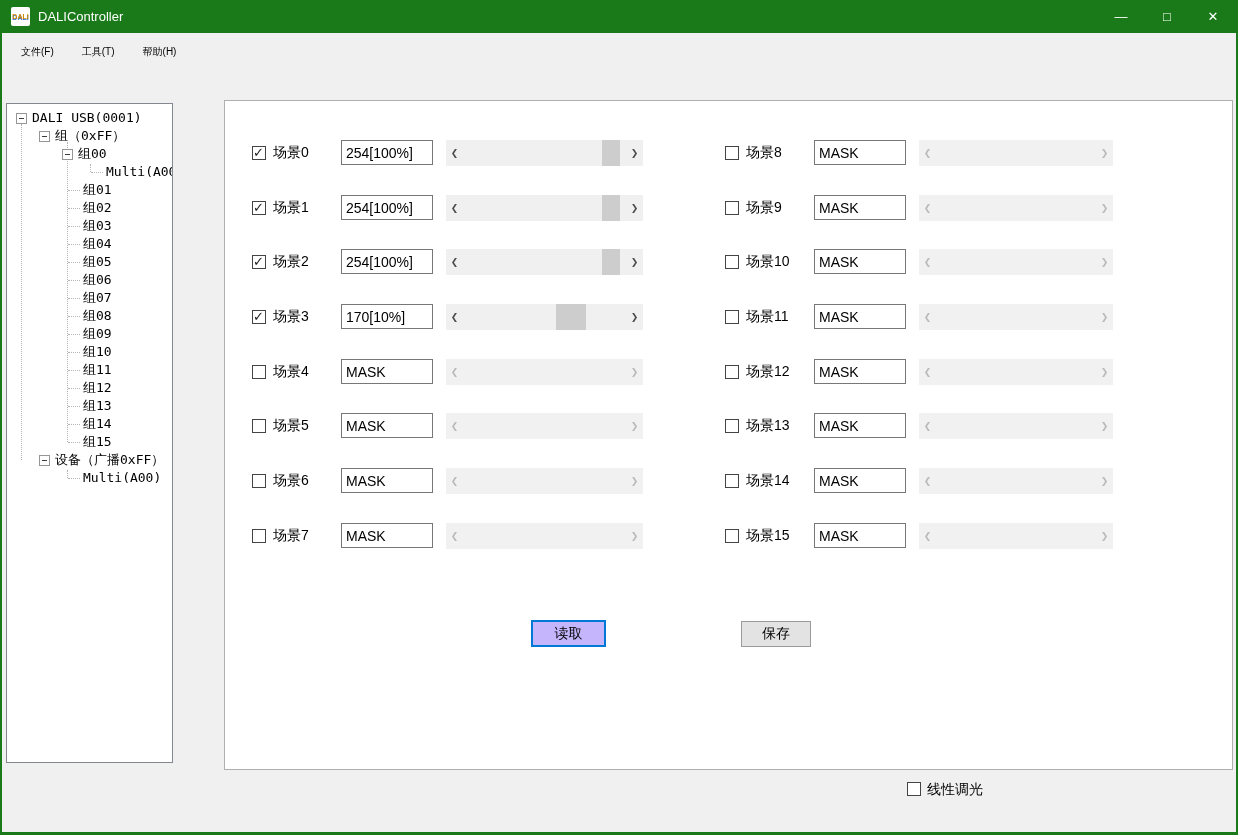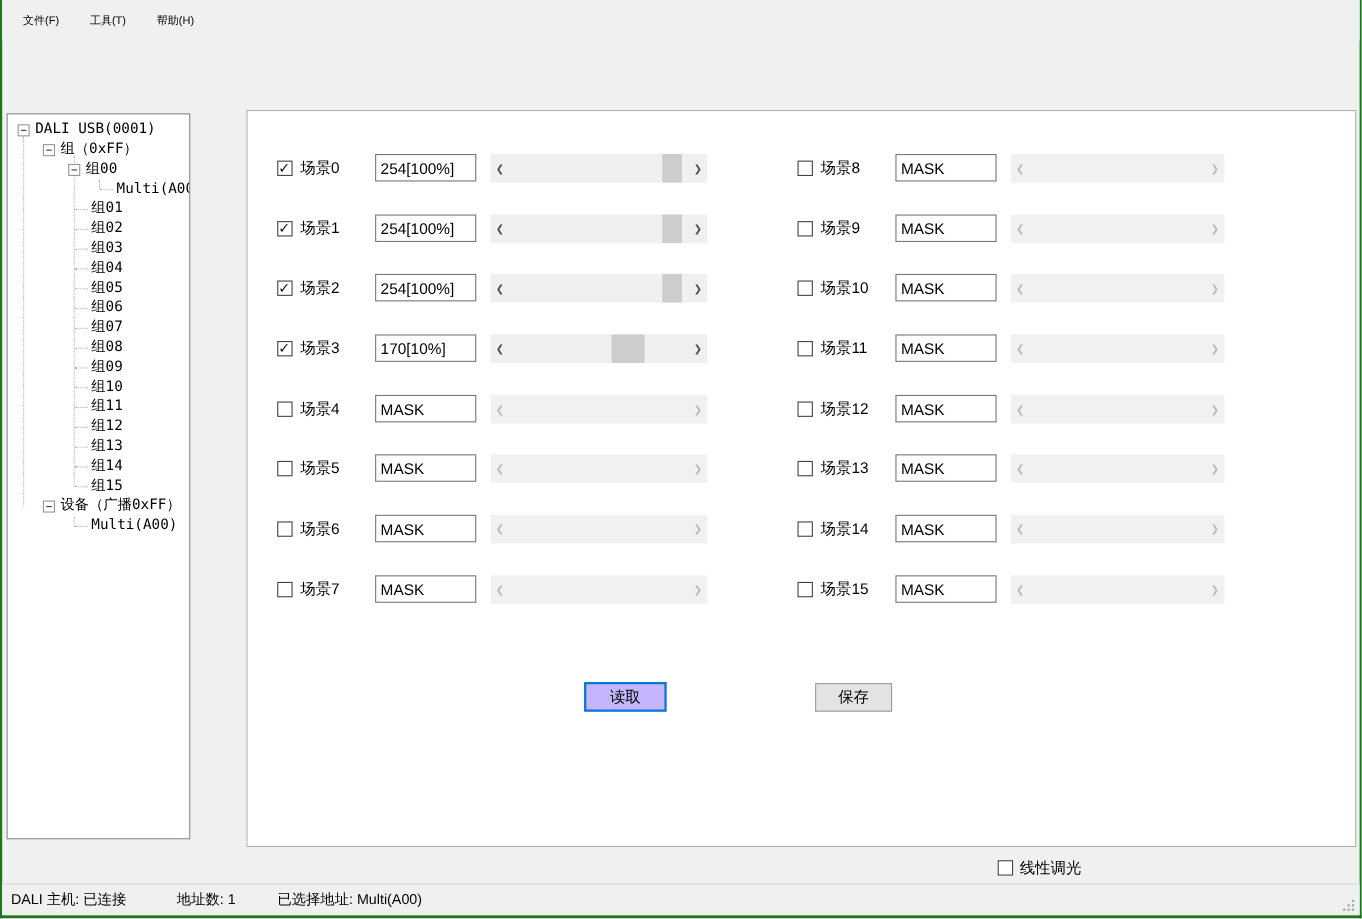--- a/index.html
+++ b/index.html
@@ -151,20 +151,29 @@
   .resize-grip::after{
     content:"";position:absolute;left:0;bottom:0;width:2px;height:2px;background:#a3a3a3;
     box-shadow:8px 0 #a3a3a3,4px 0 #a3a3a3,8px -4px #a3a3a3,4px -4px #a3a3a3,8px -8px #a3a3a3;
   }
 </style>
 </head>
 <body>
 
 <div class="window">
 
+  <div class="titlebar">
+    <div class="app-icon">DALI</div>
+    <div class="window-title">DALIController</div>
+    <div class="win-controls">
+      <div class="win-btn">—</div>
+      <div class="win-btn">□</div>
+      <div class="win-btn">✕</div>
+    </div>
+  </div>
 
   <div class="menubar">
     <div class="menu-item">文件(F)</div>
     <div class="menu-item">工具(T)</div>
     <div class="menu-item">帮助(H)</div>
   </div>
 
   <div class="tree-panel">
     <div class="tree-inner">
       <div class="tree-line" id="tl1"></div>
@@ -351,20 +360,14 @@
 
     <div class="btn" id="read-btn">读取</div>
     <div class="btn" id="save-btn">保存</div>
   </div>
 
   <div class="linear-dim">
     <span class="checkbox" data-checked="false"></span>
     <span class="linear-dim-label">线性调光</span>
   </div>
 
-  <div class="statusbar">
-    <span class="status-host">DALI 主机: 已连接</span>
-    <span class="status-count">地址数: 1</span>
-    <span class="status-selected">已选择地址: Multi(A00)</span>
-    <span class="resize-grip"></span>
-  </div>
 
 </div>
 
 </body></html>

